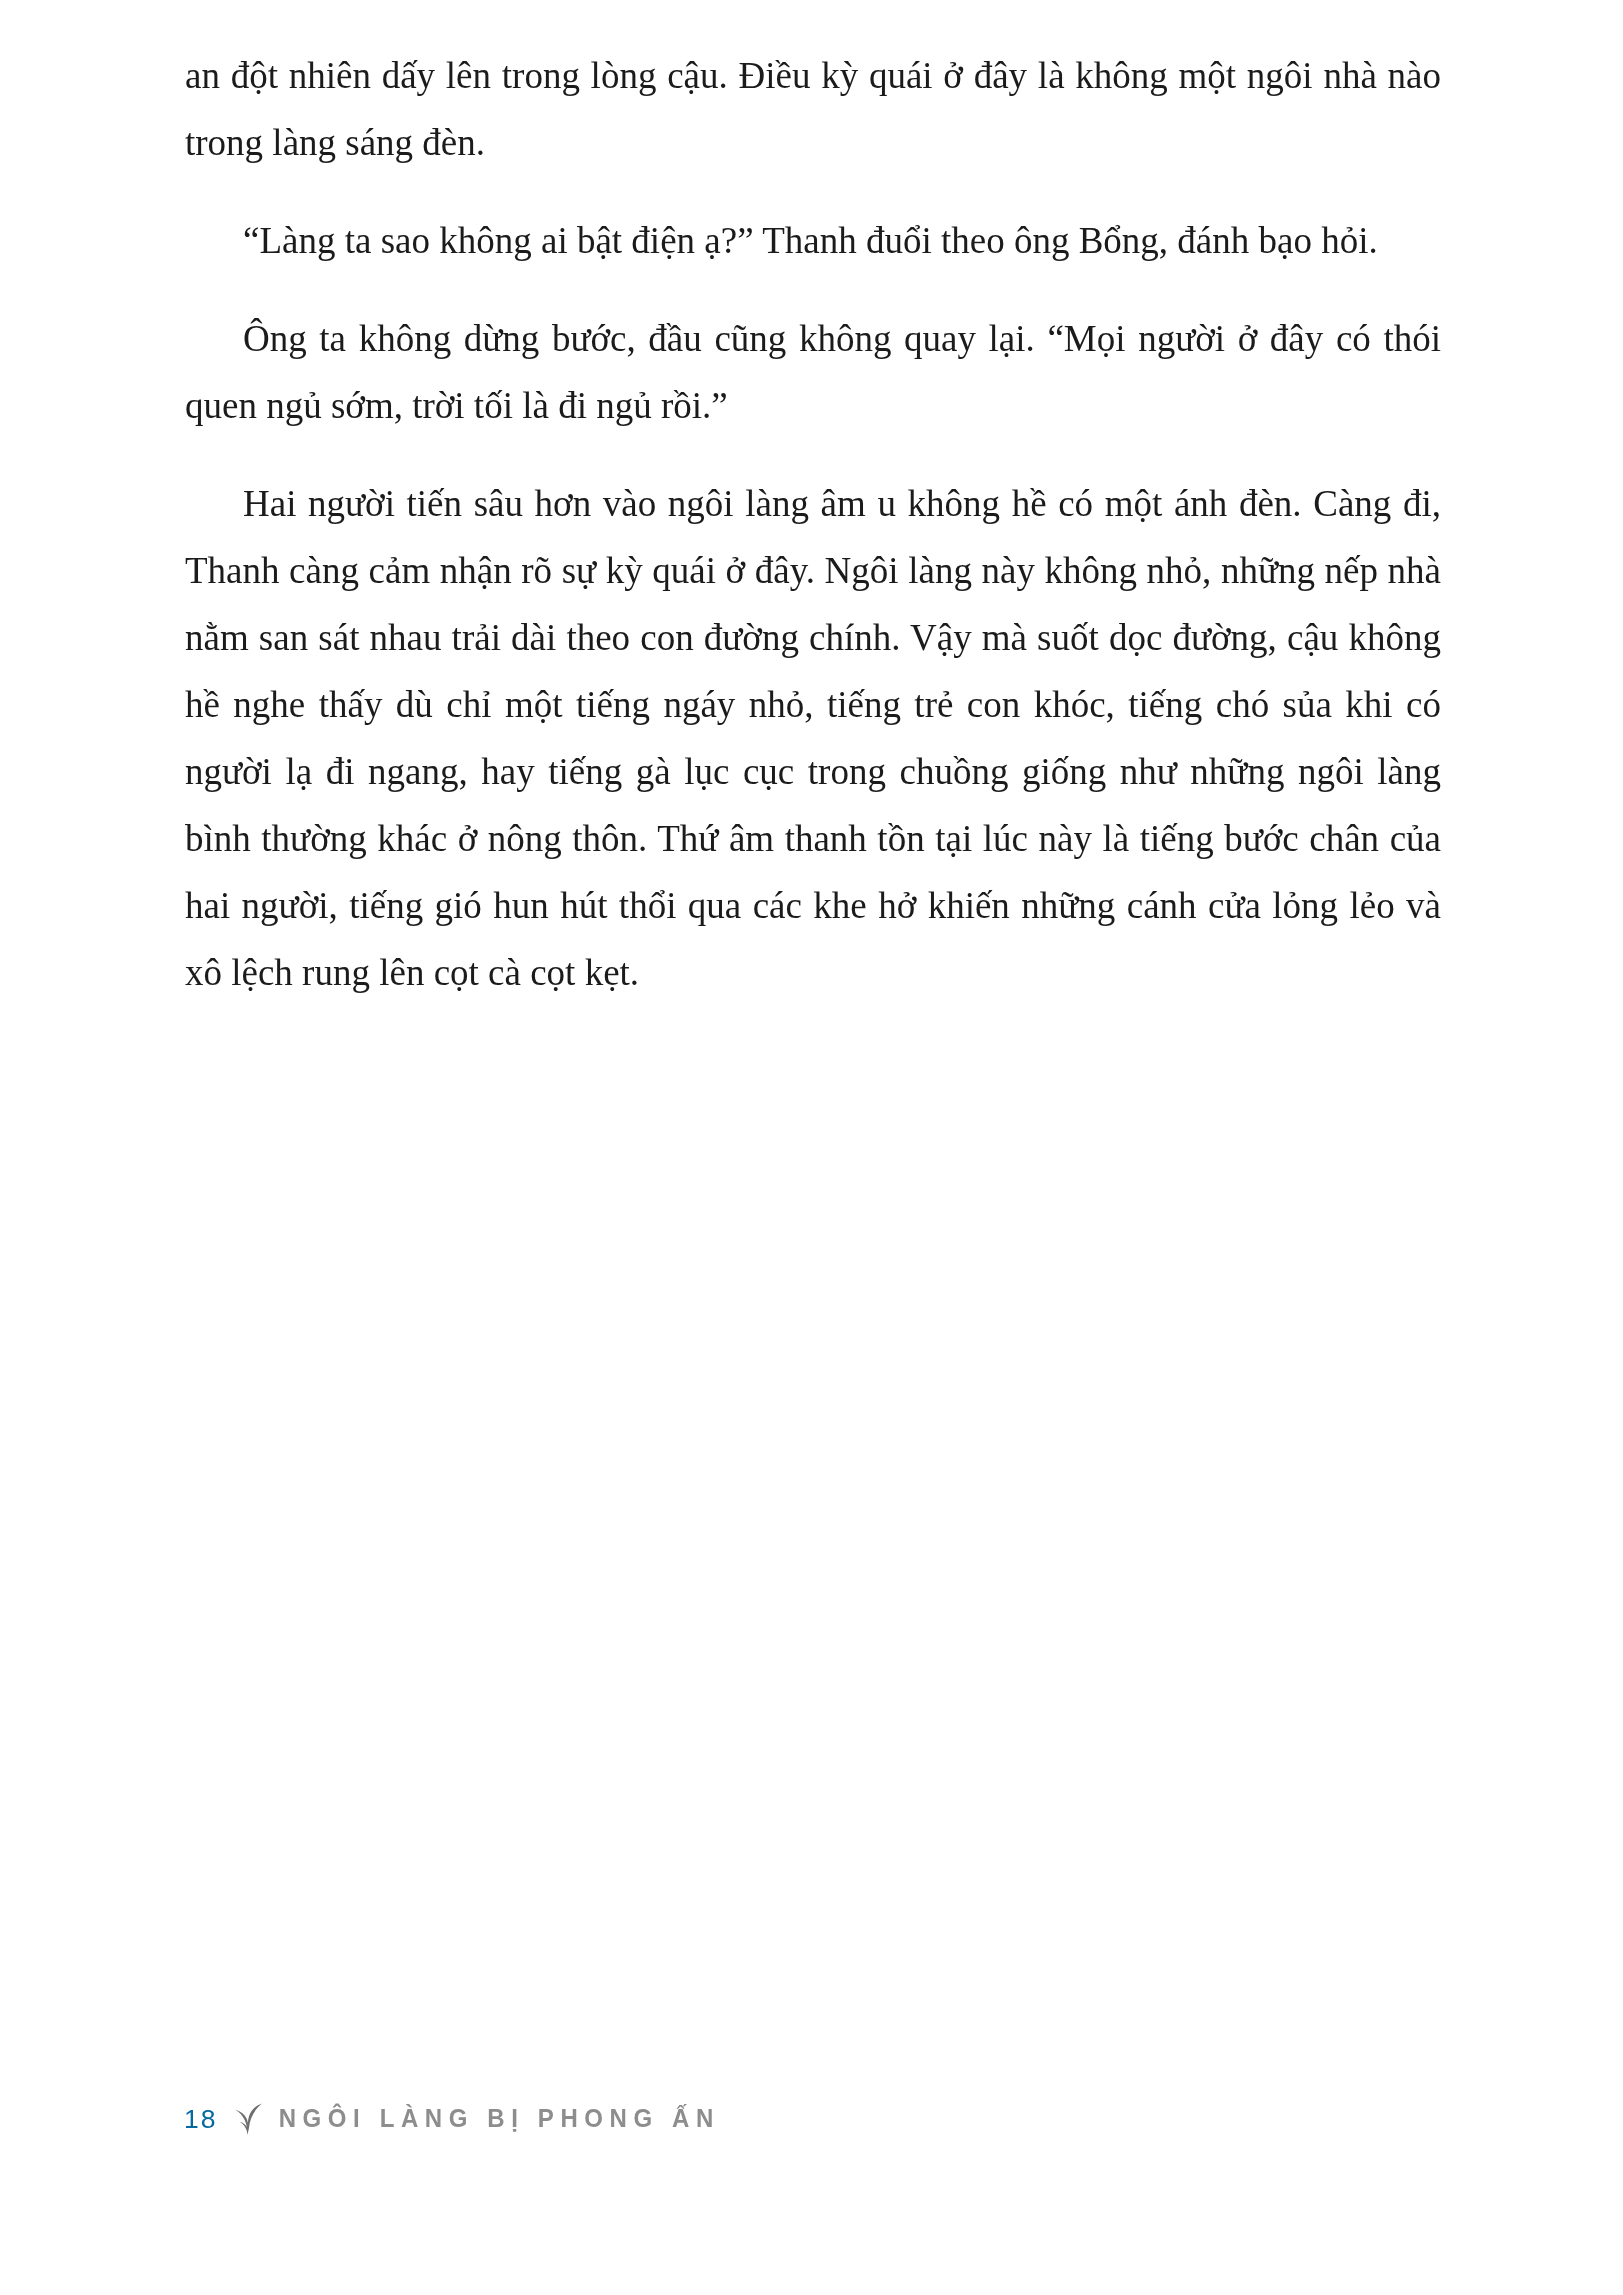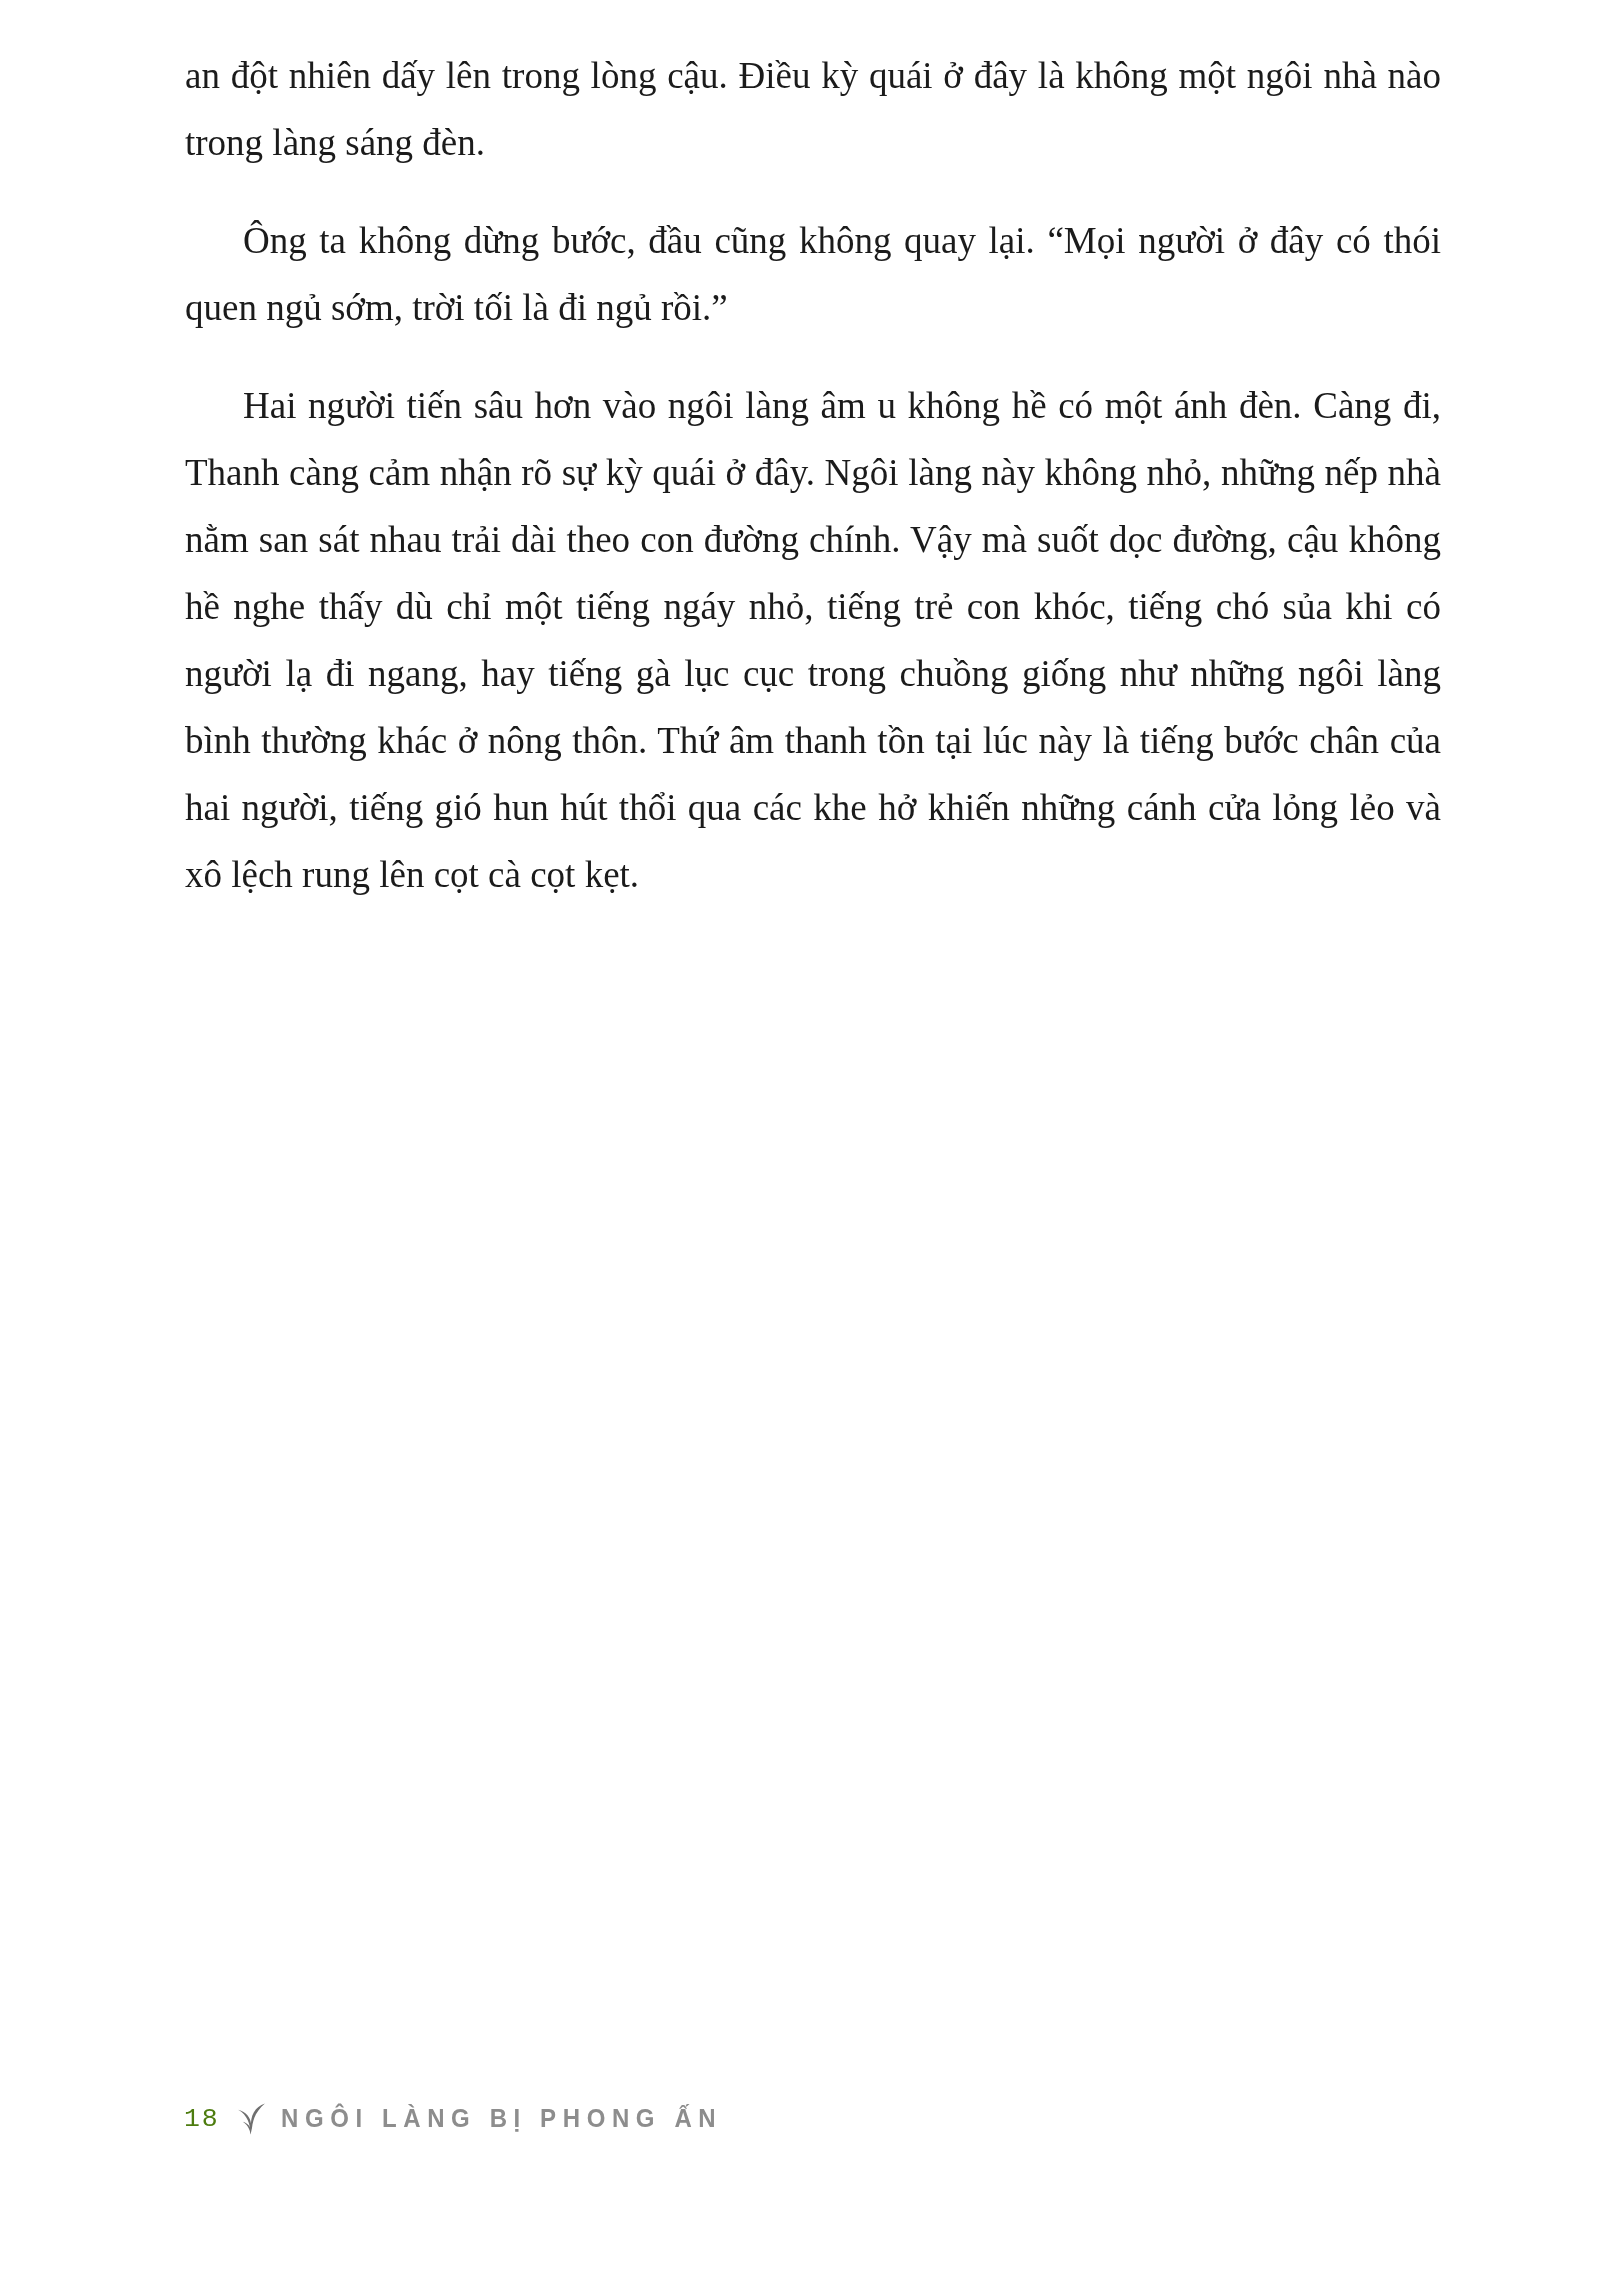--- a/index.html
+++ b/index.html
@@ -37,24 +37,24 @@
   .page-footer {
     position: absolute;
     left: 184px;
     top: 2101px;
     display: flex;
     align-items: center;
     gap: 14.2px;
     color: #8d8d8d;
   }
   .page-num {
-    font-family: Liberation Mono, monospace;
+    font-family: Liberation Sans, sans-serif;
     font-size: 26.5px;
     letter-spacing: 1.9px;
-    color: #4d7c0f;
+    color: #0369a1;
   }
   .leaf {
     display: inline-flex;
     align-items: flex-end;
     height: 36px;
   }
   .book-title {
     font-family: "Liberation Sans", sans-serif;
     font-size: 24px;
     font-weight: 600;
@@ -65,20 +65,21 @@
     white-space: nowrap;
   }
 </style>
 </head>
 <body>
 
 <div class="book-page">
 
   <div class="text-block">
     <p class="first">an đột nhiên dấy lên trong lòng cậu. Điều kỳ quái ở đây là không một ngôi nhà nào trong làng sáng đèn.</p>
+    <p>“Làng ta sao không ai bật điện ạ?” Thanh đuổi theo ông Bổng, đánh bạo hỏi.</p>
     <p>Ông ta không dừng bước, đầu cũng không quay lại. “Mọi người ở đây có thói quen ngủ sớm, trời tối là đi ngủ rồi.”</p>
     <p>Hai người tiến sâu hơn vào ngôi làng âm u không hề có một ánh đèn. Càng đi, Thanh càng cảm nhận rõ sự kỳ quái ở đây. Ngôi làng này không nhỏ, những nếp nhà nằm san sát nhau trải dài theo con đường chính. Vậy mà suốt dọc đường, cậu không hề nghe thấy dù chỉ một tiếng ngáy nhỏ, tiếng trẻ con khóc, tiếng chó sủa khi có người lạ đi ngang, hay tiếng gà lục cục trong chuồng giống như những ngôi làng bình thường khác ở nông thôn. Thứ âm thanh tồn tại lúc này là tiếng bước chân của hai người, tiếng gió hun hút thổi qua các khe hở khiến những cánh cửa lỏng lẻo và xô lệch rung lên cọt cà cọt kẹt.</p>
   </div>
 
   <div class="page-footer">
     <span class="page-num">18</span>
     <span class="leaf">
       <svg width="33" height="36" viewBox="0 0 32 34" xmlns="http://www.w3.org/2000/svg">
         <path d="M16 32 C16 22 13 13 4 8 C12 10 16 16 16.4 21 C16.8 12 21 5 30 2 C23 8 18.5 15 17.4 26 Z" fill="#6f6f6f"></path>
         <path d="M16.2 32 C15.2 26 12.5 22 8.5 19.6 C13.4 20.8 16.2 24.6 16.6 28.6 Z" fill="#6f6f6f"></path>

